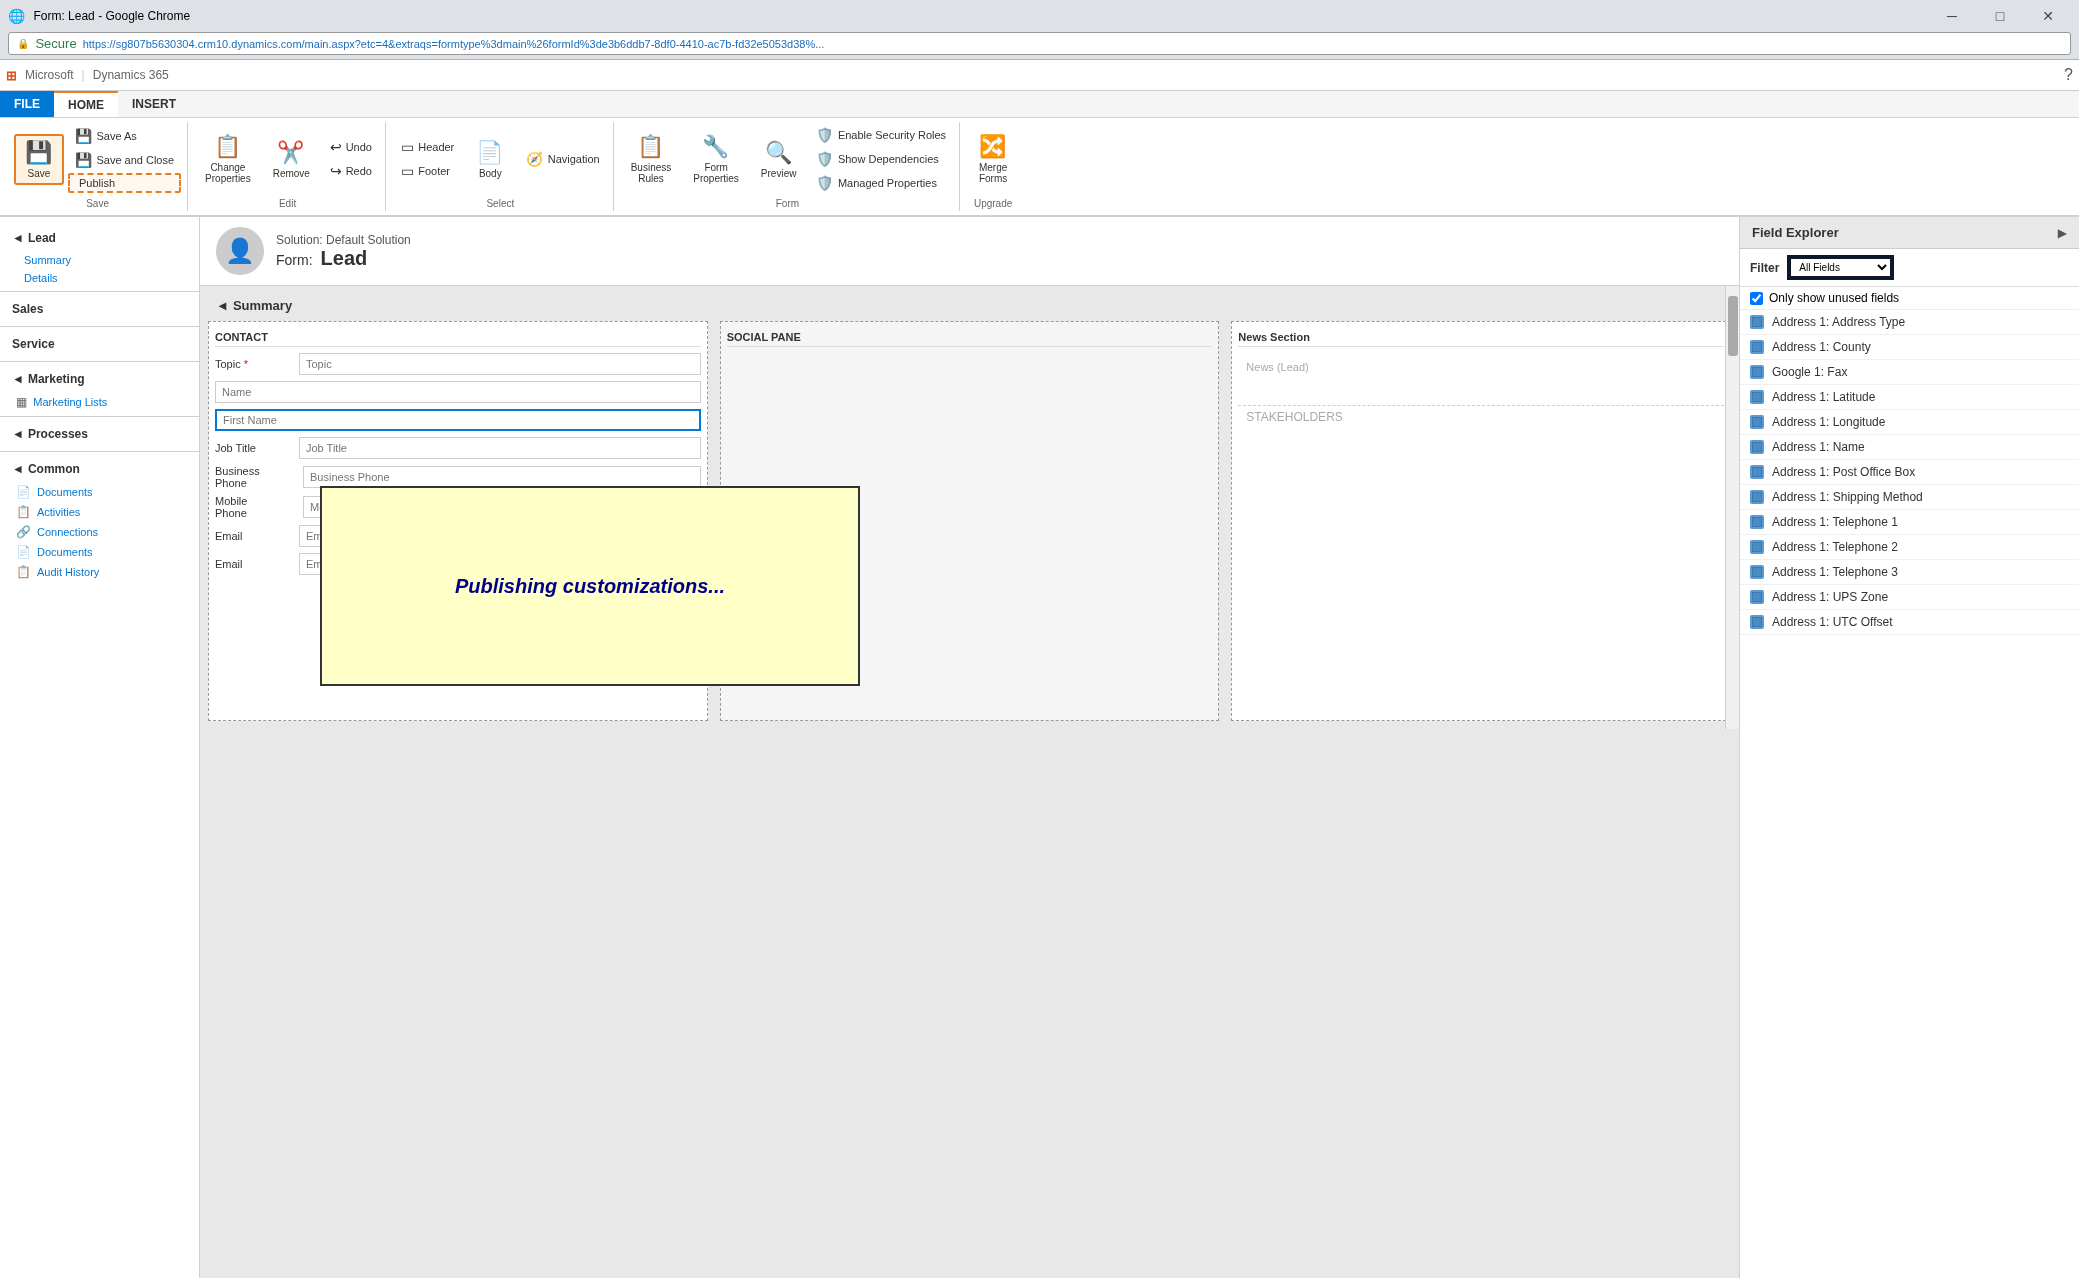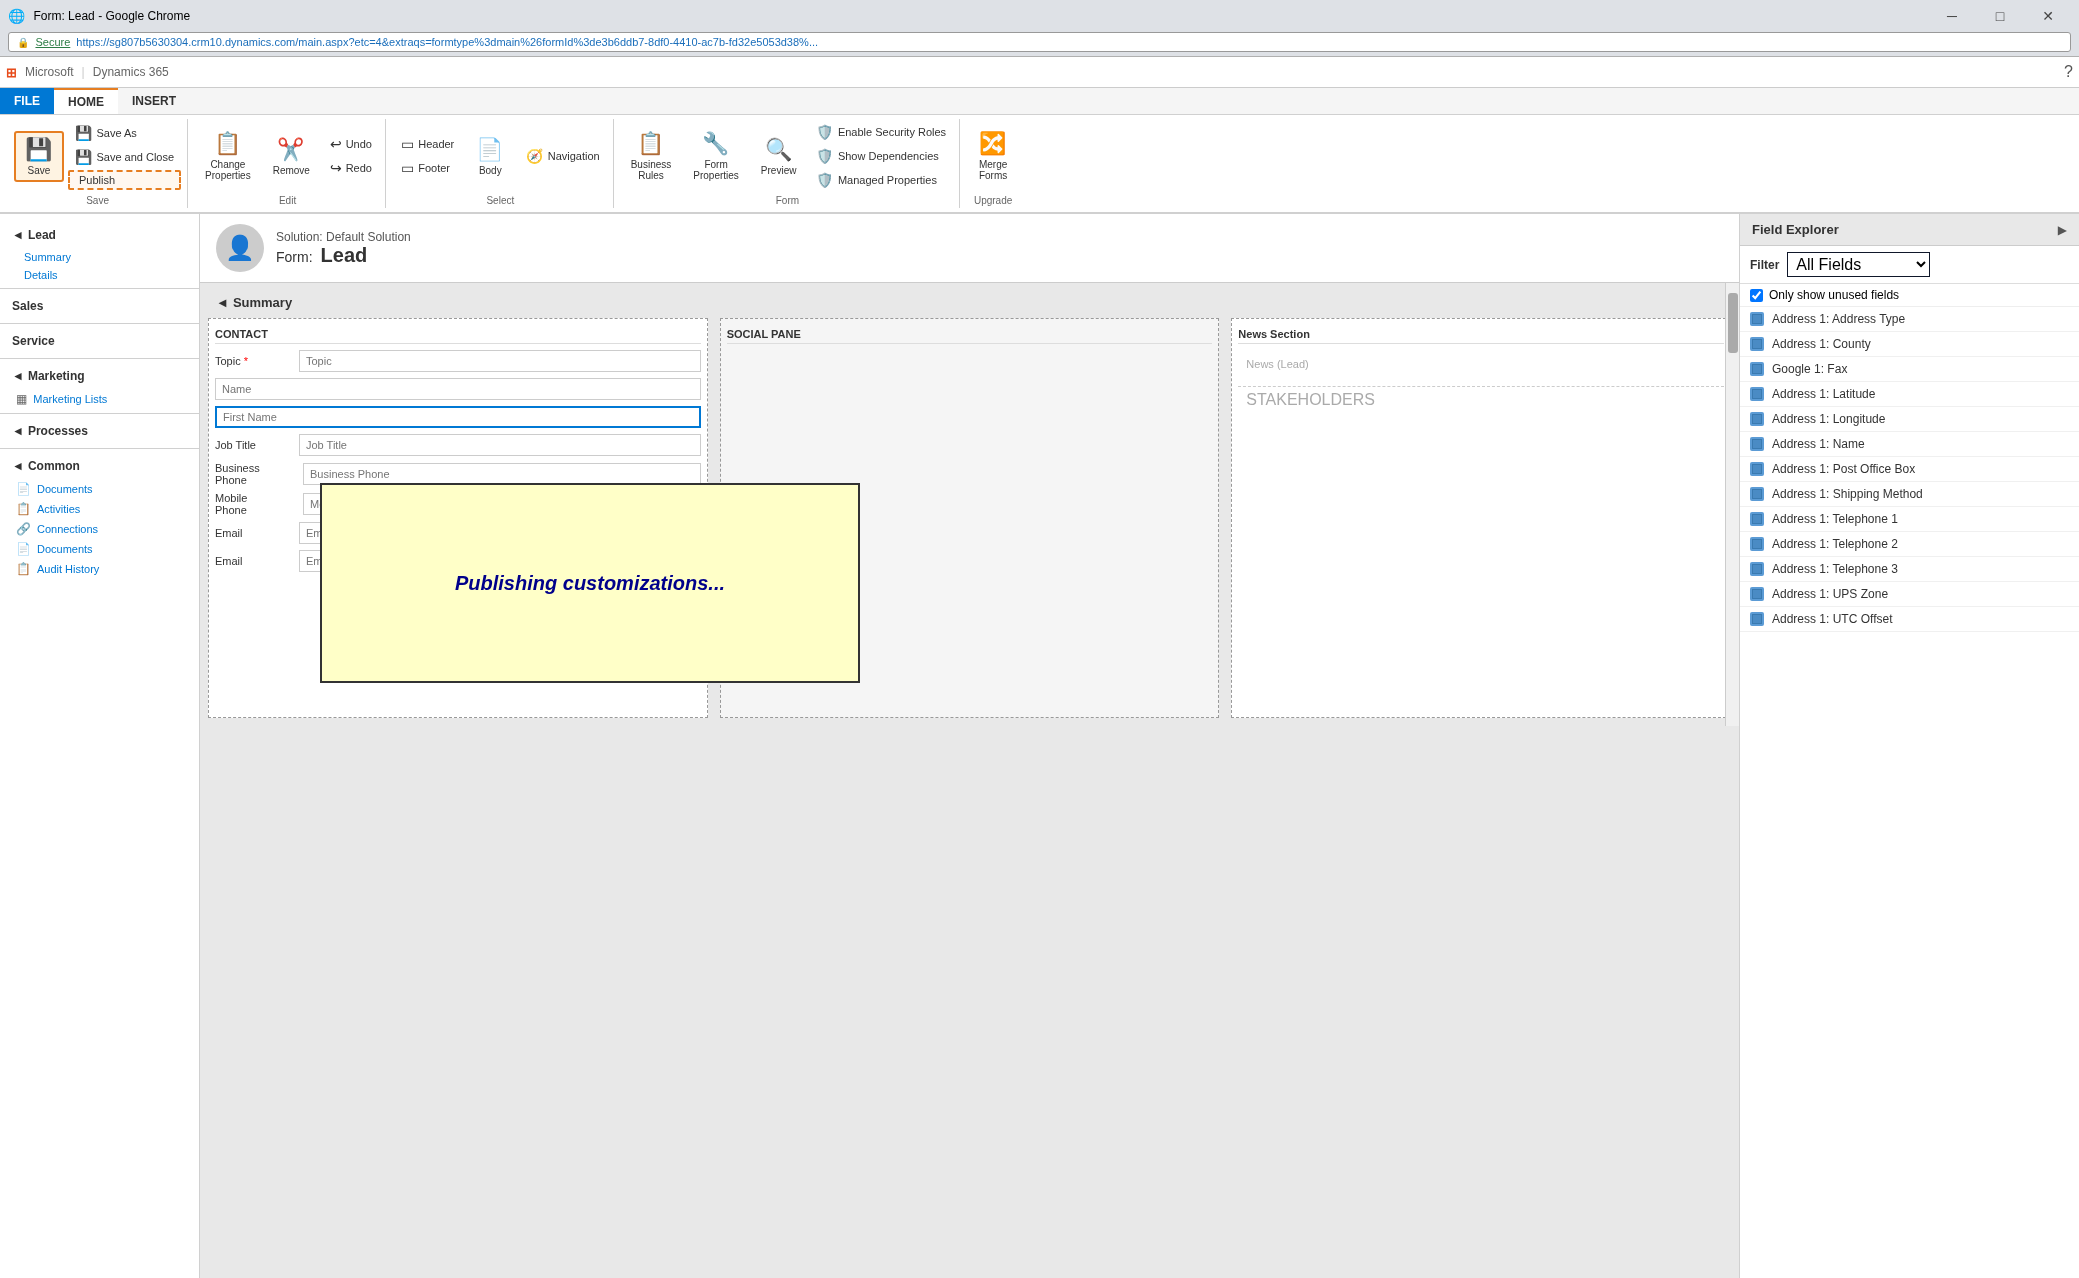--- a/index.html
+++ b/index.html
@@ -87,21 +87,21 @@
     .publishing-overlay { position: absolute; top: 200px; left: 120px; width: 540px; height: 200px; background: #ffffc8; border: 2px solid #333; display: flex; align-items: center; justify-content: center; z-index: 100; }
     .publishing-text { font-size: 20px; font-weight: 700; color: #00008b; font-style: italic; }
 
     
     .field-explorer { width: 340px; background: white; border-left: 1px solid #d0d0d0; flex-shrink: 0; display: flex; flex-direction: column; }
     .field-explorer-header { background: #e8e8e8; padding: 8px 12px; display: flex; align-items: center; justify-content: space-between; border-bottom: 1px solid #ccc; }
     .field-explorer-title { font-size: 13px; font-weight: 700; color: #333; }
     .field-explorer-arrow { font-size: 12px; color: #555; cursor: pointer; }
     .field-explorer-filter { padding: 6px 10px; display: flex; align-items: center; gap: 8px; border-bottom: 1px solid #ddd; }
     .filter-label { font-size: 12px; font-weight: 600; color: #333; }
-    .filter-select { border: 1px solid #0f172a; padding: 2px 4px; font-size: 16px; background: white; }
+    .filter-select { border: 4px solid #0f172a; padding: 2px 4px; font-size: 10px; background: white; }
     .field-explorer-checkbox { padding: 4px 10px; display: flex; align-items: center; gap: 6px; border-bottom: 1px solid #eee; }
     .field-explorer-list { flex: 1; overflow-y: auto; }
     .field-item { display: flex; align-items: center; gap: 8px; padding: 5px 10px; border-bottom: 1px solid #f0f0f0; font-size: 12px; color: #333; cursor: pointer; }
     .field-item-icon { width: 14px; height: 14px; background: #5b9bd5; border-radius: 2px; flex-shrink: 0; display: flex; align-items: center; justify-content: center; }
     .field-item-icon-inner { width: 10px; height: 10px; background: #4a8bc4; border: 1px solid #3a7ab0; }
 
     
     ::-webkit-scrollbar { width: 8px; }
     ::-webkit-scrollbar-track { background: #f0f0f0; }
     ::-webkit-scrollbar-thumb { background: #aaa; border-radius: 4px; }
@@ -114,21 +114,21 @@
     <span style="font-size:14px;">🌐</span>
     <span>Form: Lead - Google Chrome</span>
     <div class="browser-controls">
       <button class="browser-btn">─</button>
       <button class="browser-btn">□</button>
       <button class="browser-btn close">✕</button>
     </div>
   </div>
   <div class="address-bar">
     <span class="secure-icon">🔒</span>
-    <span style="color:#2d7d46;font-size:11px;text-decoration:underline;">Secure</span>
+    <span style="color:#2d7d46;font-size:13px;">Secure</span>
     <span class="address-text">https://sg807b5630304.crm10.dynamics.com/main.aspx?etc=4&amp;extraqs=formtype%3dmain%26formId%3de3b6ddb7-8df0-4410-ac7b-fd32e5053d38%...</span>
   </div>
 </div>
 
 <div class="ms-header">
   <span class="ms-logo">⊞</span>
   <span>Microsoft</span>
   <span style="color:#ccc;">|</span>
   <span>Dynamics 365</span>
   <span style="margin-left:auto;font-size:16px;color:#555;cursor:pointer;">?</span>
@@ -406,21 +406,21 @@
           </div>
         </div>
 
         <div class="form-col social-pane">
           <div class="form-col-header">SOCIAL PANE</div>
         </div>
 
         <div class="form-col news-section">
           <div class="form-col-header">News Section</div>
           <div class="news-placeholder">News (Lead)</div>
-          <div style="font-size:16px;color:#aaa;padding:4px 8px;border-top:1px dashed #ccc;margin-top:8px;">STAKEHOLDERS</div>
+          <div style="font-size:12px;color:#aaa;padding:4px 8px;border-top:1px dashed #ccc;margin-top:24px;">STAKEHOLDERS</div>
         </div>
 
       </div>
 
       <div class="publishing-overlay">
         <span class="publishing-text">Publishing customizations...</span>
       </div>
 
       <div style="position:absolute;right:0;top:0;bottom:0;width:14px;background:#f0f0f0;border-left:1px solid #ccc;">
         <div style="width:10px;margin:2px;background:#aaa;border-radius:3px;height:60px;margin-top:10px;"></div>

